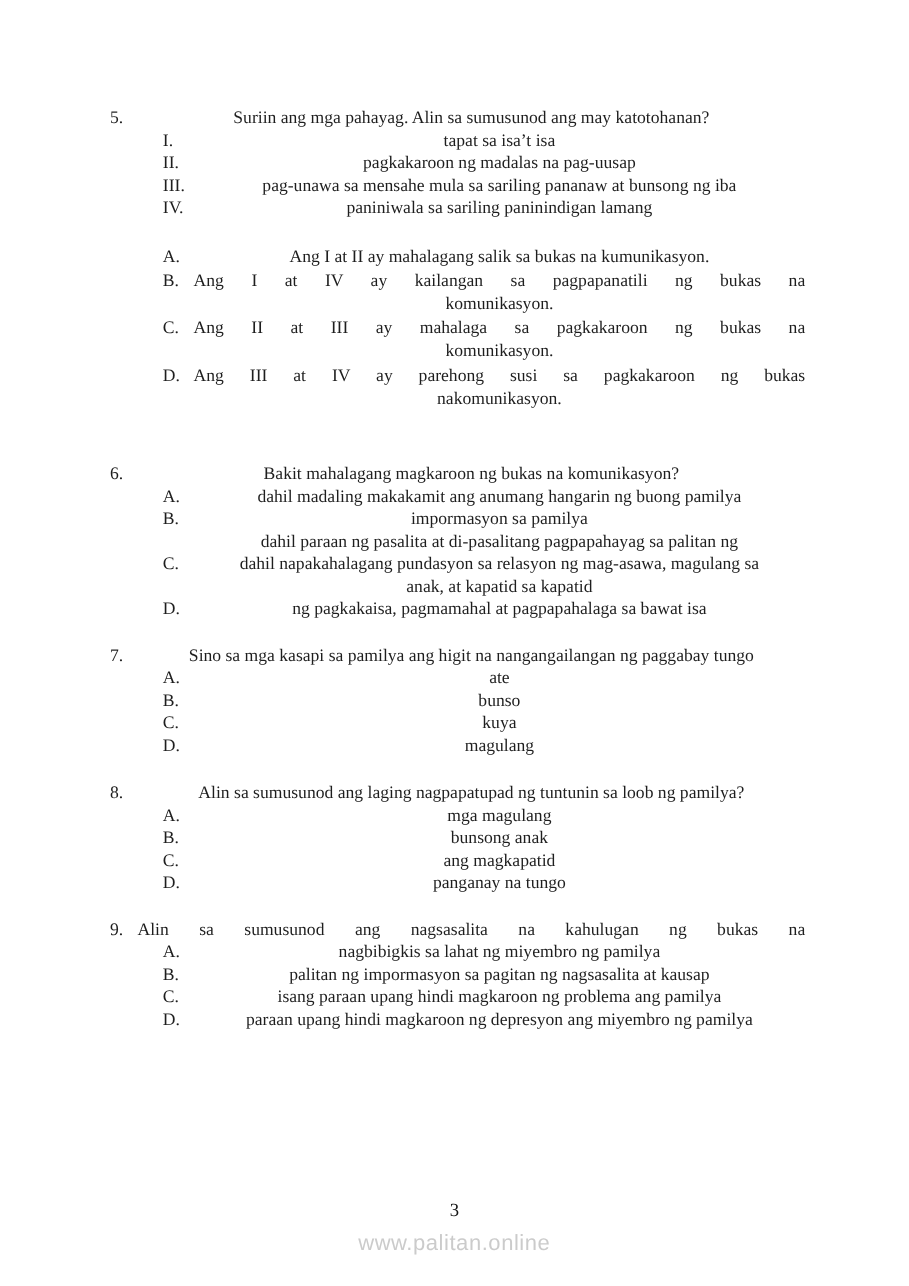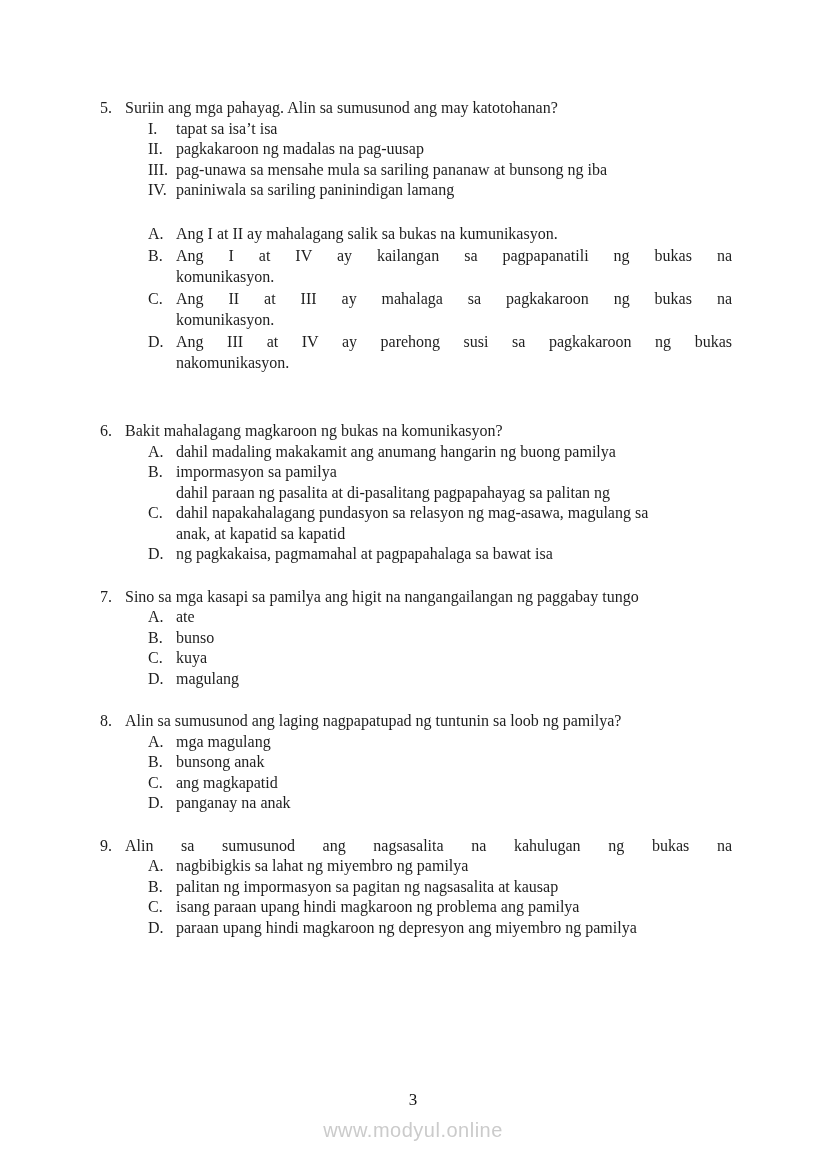--- a/index.html
+++ b/index.html
@@ -19,21 +19,21 @@
     position: absolute;
     top: 98px;
     left: 100px;
     width: 632px;
   }
   .question { display: flex; margin-bottom: 22px; }
   .question.qgap-lg { margin-bottom: 46px; }
   .qnum { flex: none; width: 25px; }
   .qbody { flex: 1; min-width: 0; }
   .line { white-space: nowrap; }
-  .line.wrapless { white-space: nowrap; }
+  .line.wrapless { white-space: nowrap; text-align: center; }
   .line.stretch {
     white-space: normal;
     text-align: justify;
     text-align-last: justify;
   }
   .sublist { margin-left: 23px; }
   .opts.gap-before { margin-top: 23px; }
   .row { display: flex; }
   .row .lbl { flex: none; width: 28px; }
   .row .txt { flex: 1; min-width: 0; font-family: Liberation Serif, serif; }
@@ -214,21 +214,21 @@
           </div>
           <div class="row">
             <div class="lbl">C.</div>
             <div class="txt">
                 <div class="line wrapless">ang magkapatid</div>
               </div>
           </div>
           <div class="row">
             <div class="lbl">D.</div>
             <div class="txt">
-                <div class="line wrapless">panganay na anak</div>
+                <div class="line wrapless">panganay na tungo</div>
               </div>
           </div>
         </div>
       </div>
     </div>
 
     <div class="question">
       <div class="qnum">9.</div>
       <div class="qbody">
         <div class="line stretch">Alin sa sumusunod ang nagsasalita na kahulugan ng bukas na</div>
@@ -258,15 +258,15 @@
               </div>
           </div>
         </div>
       </div>
     </div>
 
   </div>
 
   <div class="footer">
     <div class="pageno">3</div>
-    <div class="watermark">www.modyul.online</div>
+    <div class="watermark">www.palitan.online</div>
   </div>
 </div>
 
 </body></html>

